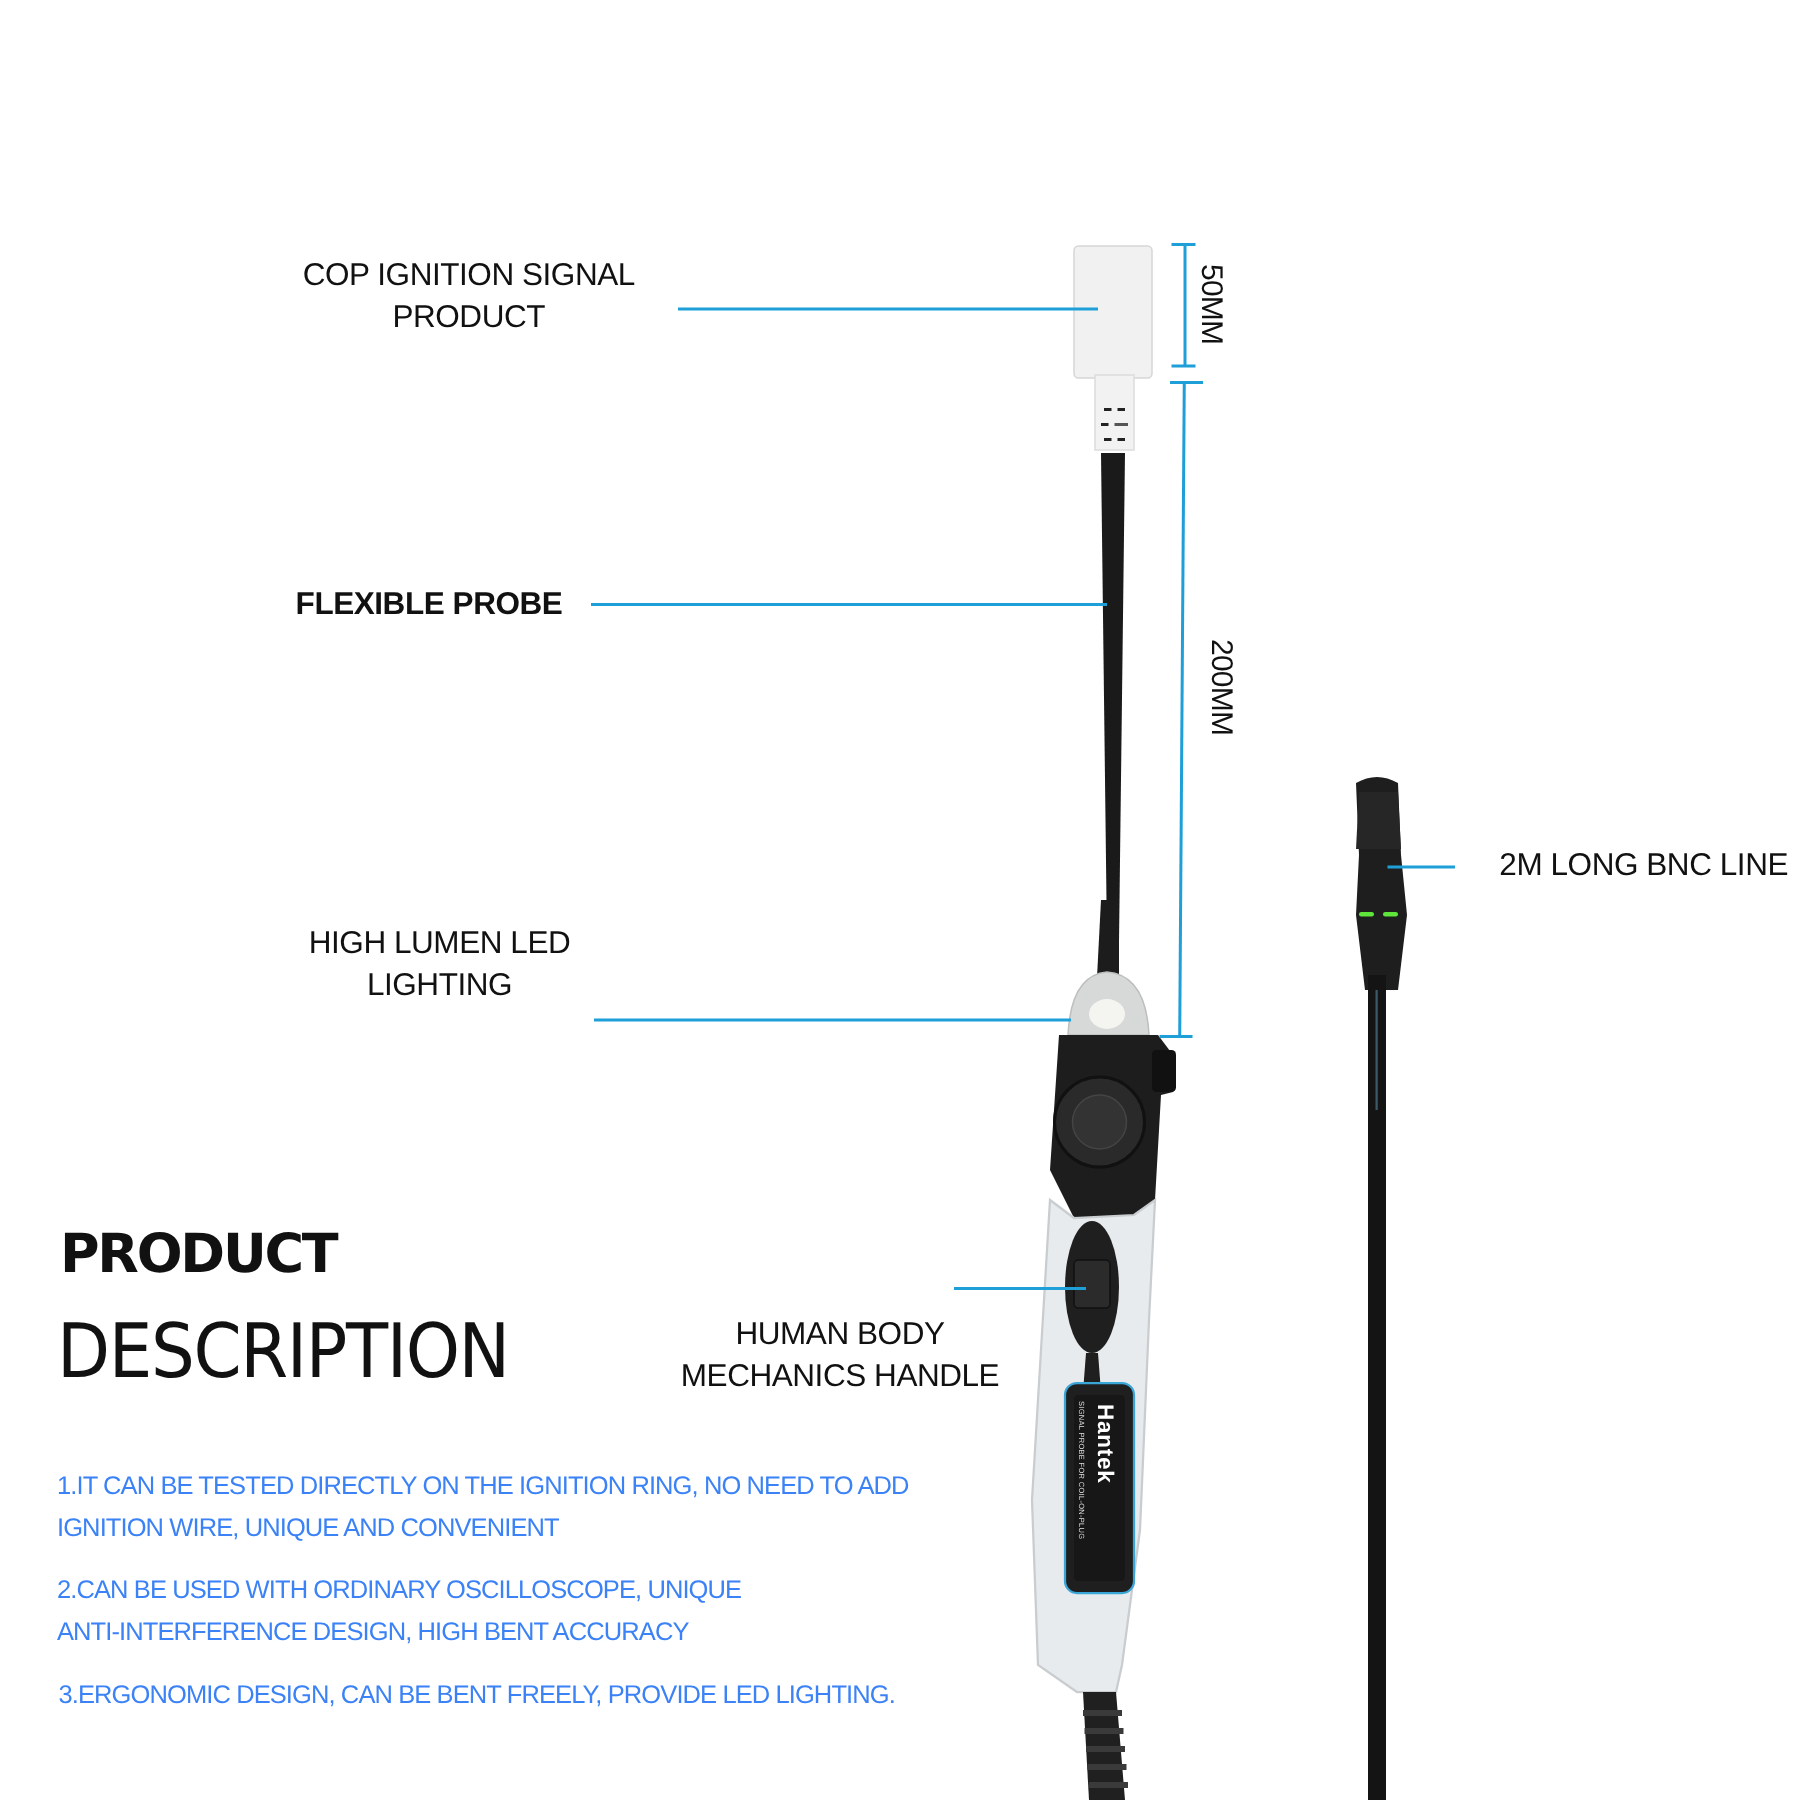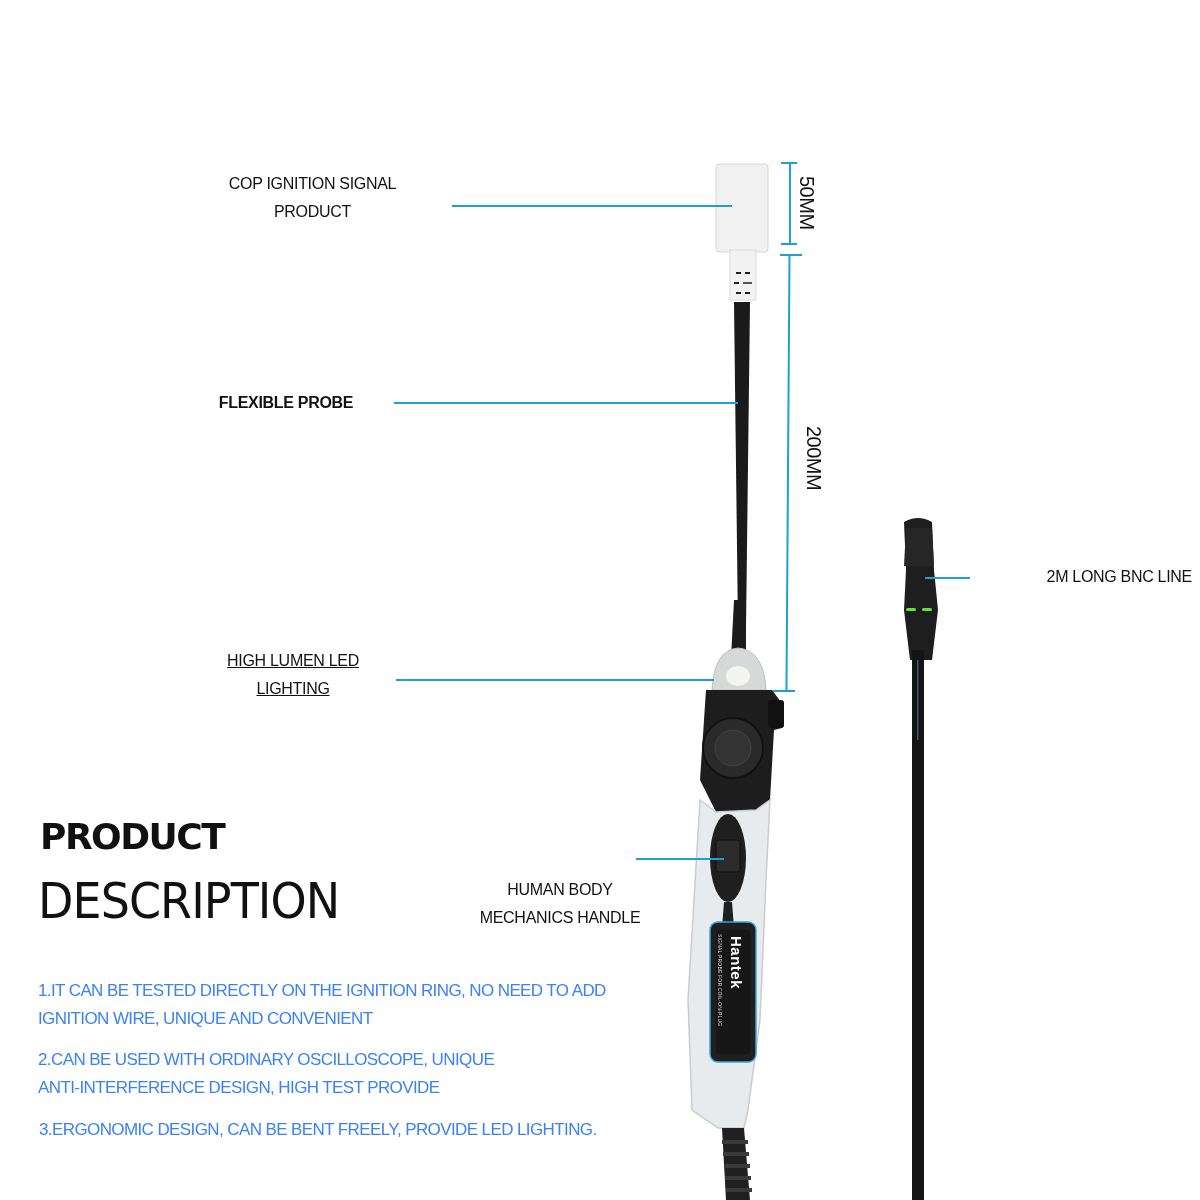--- a/index.html
+++ b/index.html
@@ -1,18 +1,18 @@
 <!DOCTYPE html>
 <html><head>
 <meta charset="utf-8">
 <style>
   html,body{margin:0;padding:0;background:#fff;}
   body{width:1200px;height:1200px;position:relative;overflow:hidden;font-family:"Liberation Sans",sans-serif;color:#111;}
   .abs{position:absolute;}
-  .label{position:absolute;font-size:16px;line-height:28px;text-align:center;color:#111;letter-spacing:-0.3px;}
+  .label{position:absolute;font-size:21px;line-height:28px;text-align:center;color:#111;letter-spacing:-0.3px;}
   .leader{position:absolute;height:2px;background:#1e9fd8;}
   .vline{position:absolute;width:1.5px;background:#1e9fd8;}
   .tick{position:absolute;height:1.5px;background:#1e9fd8;}
   .dim{position:absolute;font-size:20px;color:#111;writing-mode:vertical-rl;letter-spacing:-0.5px;}
   .title1{position:absolute;left:40px;top:816px;font-size:36px;font-weight:bold;font-family:"DejaVu Sans",sans-serif;letter-spacing:-1.5px;}
   .title2{position:absolute;left:38px;top:872px;font-size:50px;font-family:"DejaVu Sans",sans-serif;font-weight:normal;letter-spacing:-1px;transform:scaleX(0.92);transform-origin:left;}
   .desc{position:absolute;left:38px;font-size:17px;line-height:28px;color:#3b82f6;letter-spacing:-0.6px;}
 </style>
 </head>
 <body>
@@ -89,21 +89,21 @@
   <div>COP IGNITION SIGNAL</div>
   <div>PRODUCT</div>
 </div>
 <div class="leader" style="left:452px;top:205px;width:280px;height:1.5px;"></div>
 
 <div class="label" style="left:188px;top:389px;width:196px;text-align:center;font-weight:bold;">
   <div>FLEXIBLE PROBE</div>
 </div>
 <div class="leader" style="left:394px;top:402px;width:344px;"></div>
 
-<div class="label" style="left:190px;top:647px;width:206px;text-decoration:underline;">
+<div class="label" style="left:190px;top:615px;width:206px;">
   <div>HIGH LUMEN LED</div>
   <div>LIGHTING</div>
 </div>
 <div class="leader" style="left:396px;top:679px;width:318px;"></div>
 
 <div class="label" style="left:440px;top:838px;width:240px;margin-top:38px;">
   <div>HUMAN BODY</div>
   <div>MECHANICS HANDLE</div>
 </div>
 <div class="leader" style="left:636px;top:858px;width:88px;"></div>
@@ -115,17 +115,17 @@
 
 <div class="title1">PRODUCT</div>
 <div class="title2">DESCRIPTION</div>
 
 <div class="desc" style="top:977px;">
   <div>1.IT CAN BE TESTED DIRECTLY ON THE IGNITION RING, NO NEED TO ADD</div>
   <div>IGNITION WIRE, UNIQUE AND CONVENIENT</div>
 </div>
 <div class="desc" style="top:1046px;">
   <div>2.CAN BE USED WITH ORDINARY OSCILLOSCOPE, UNIQUE</div>
-  <div>ANTI-INTERFERENCE DESIGN, HIGH TEST PROVIDE</div>
+  <div>ANTI-INTERFERENCE DESIGN, HIGH BENT ACCURACY</div>
 </div>
 <div class="desc" style="top:1116px;left:39px;">
   <div>3.ERGONOMIC DESIGN, CAN BE BENT FREELY, PROVIDE LED LIGHTING.</div>
 </div>
 
 </body></html>

